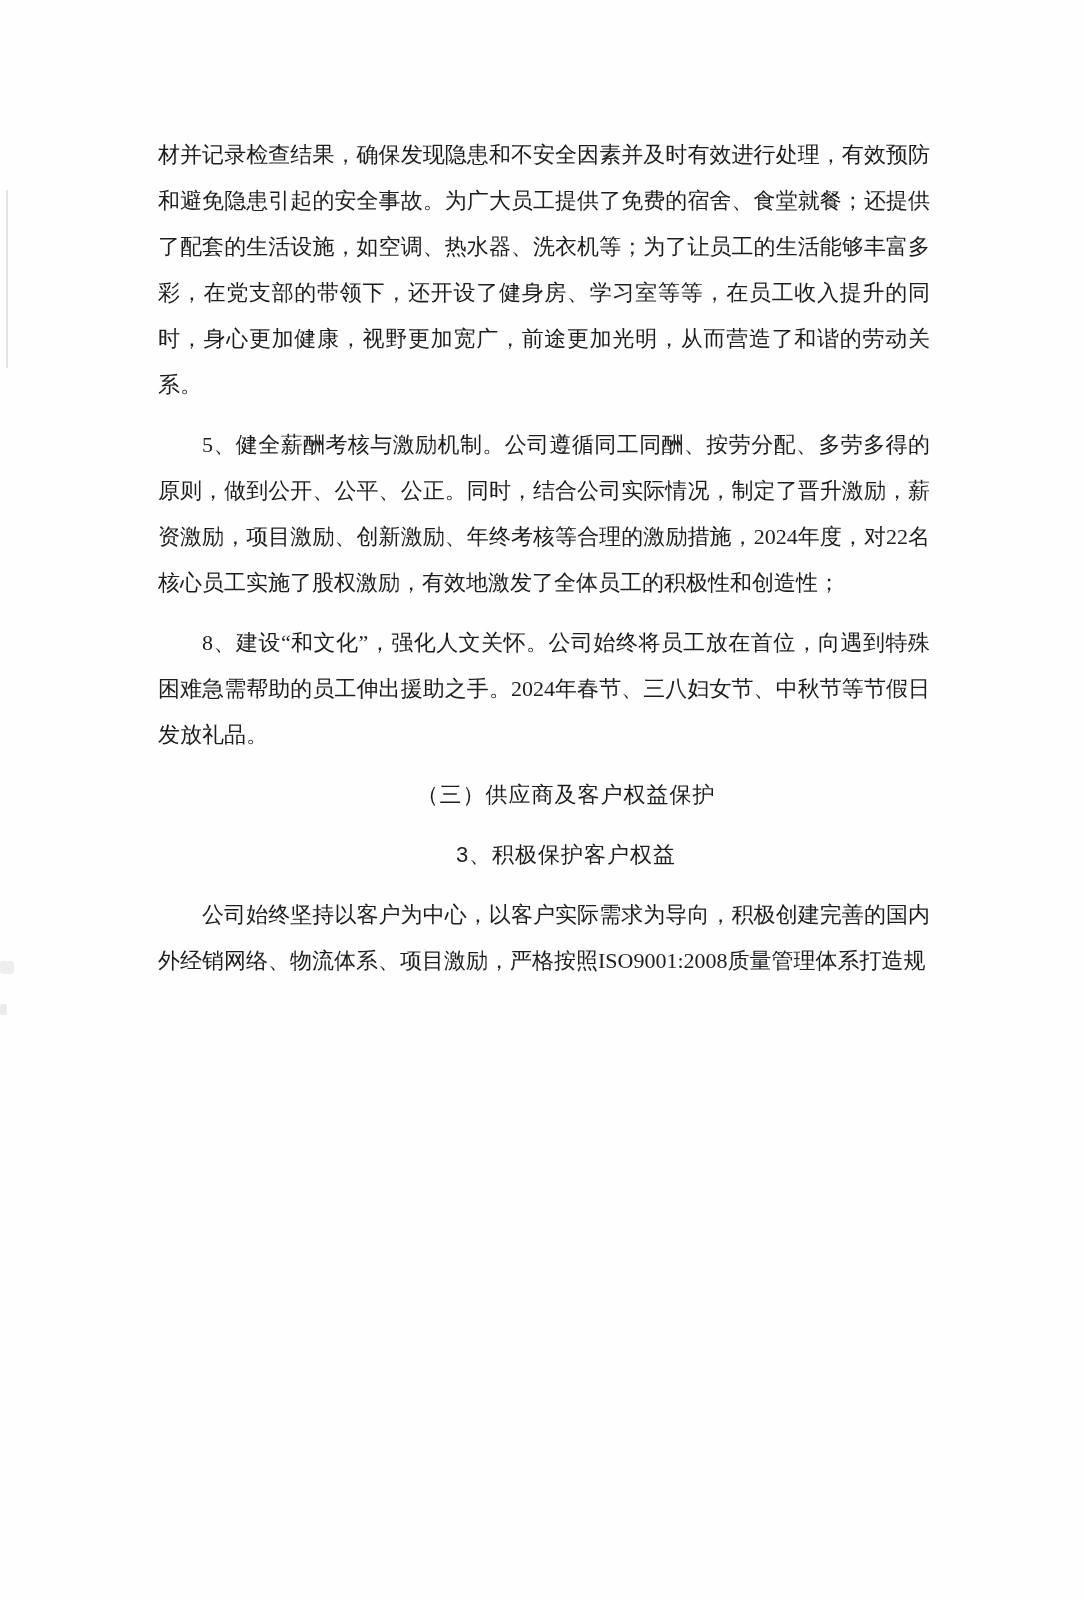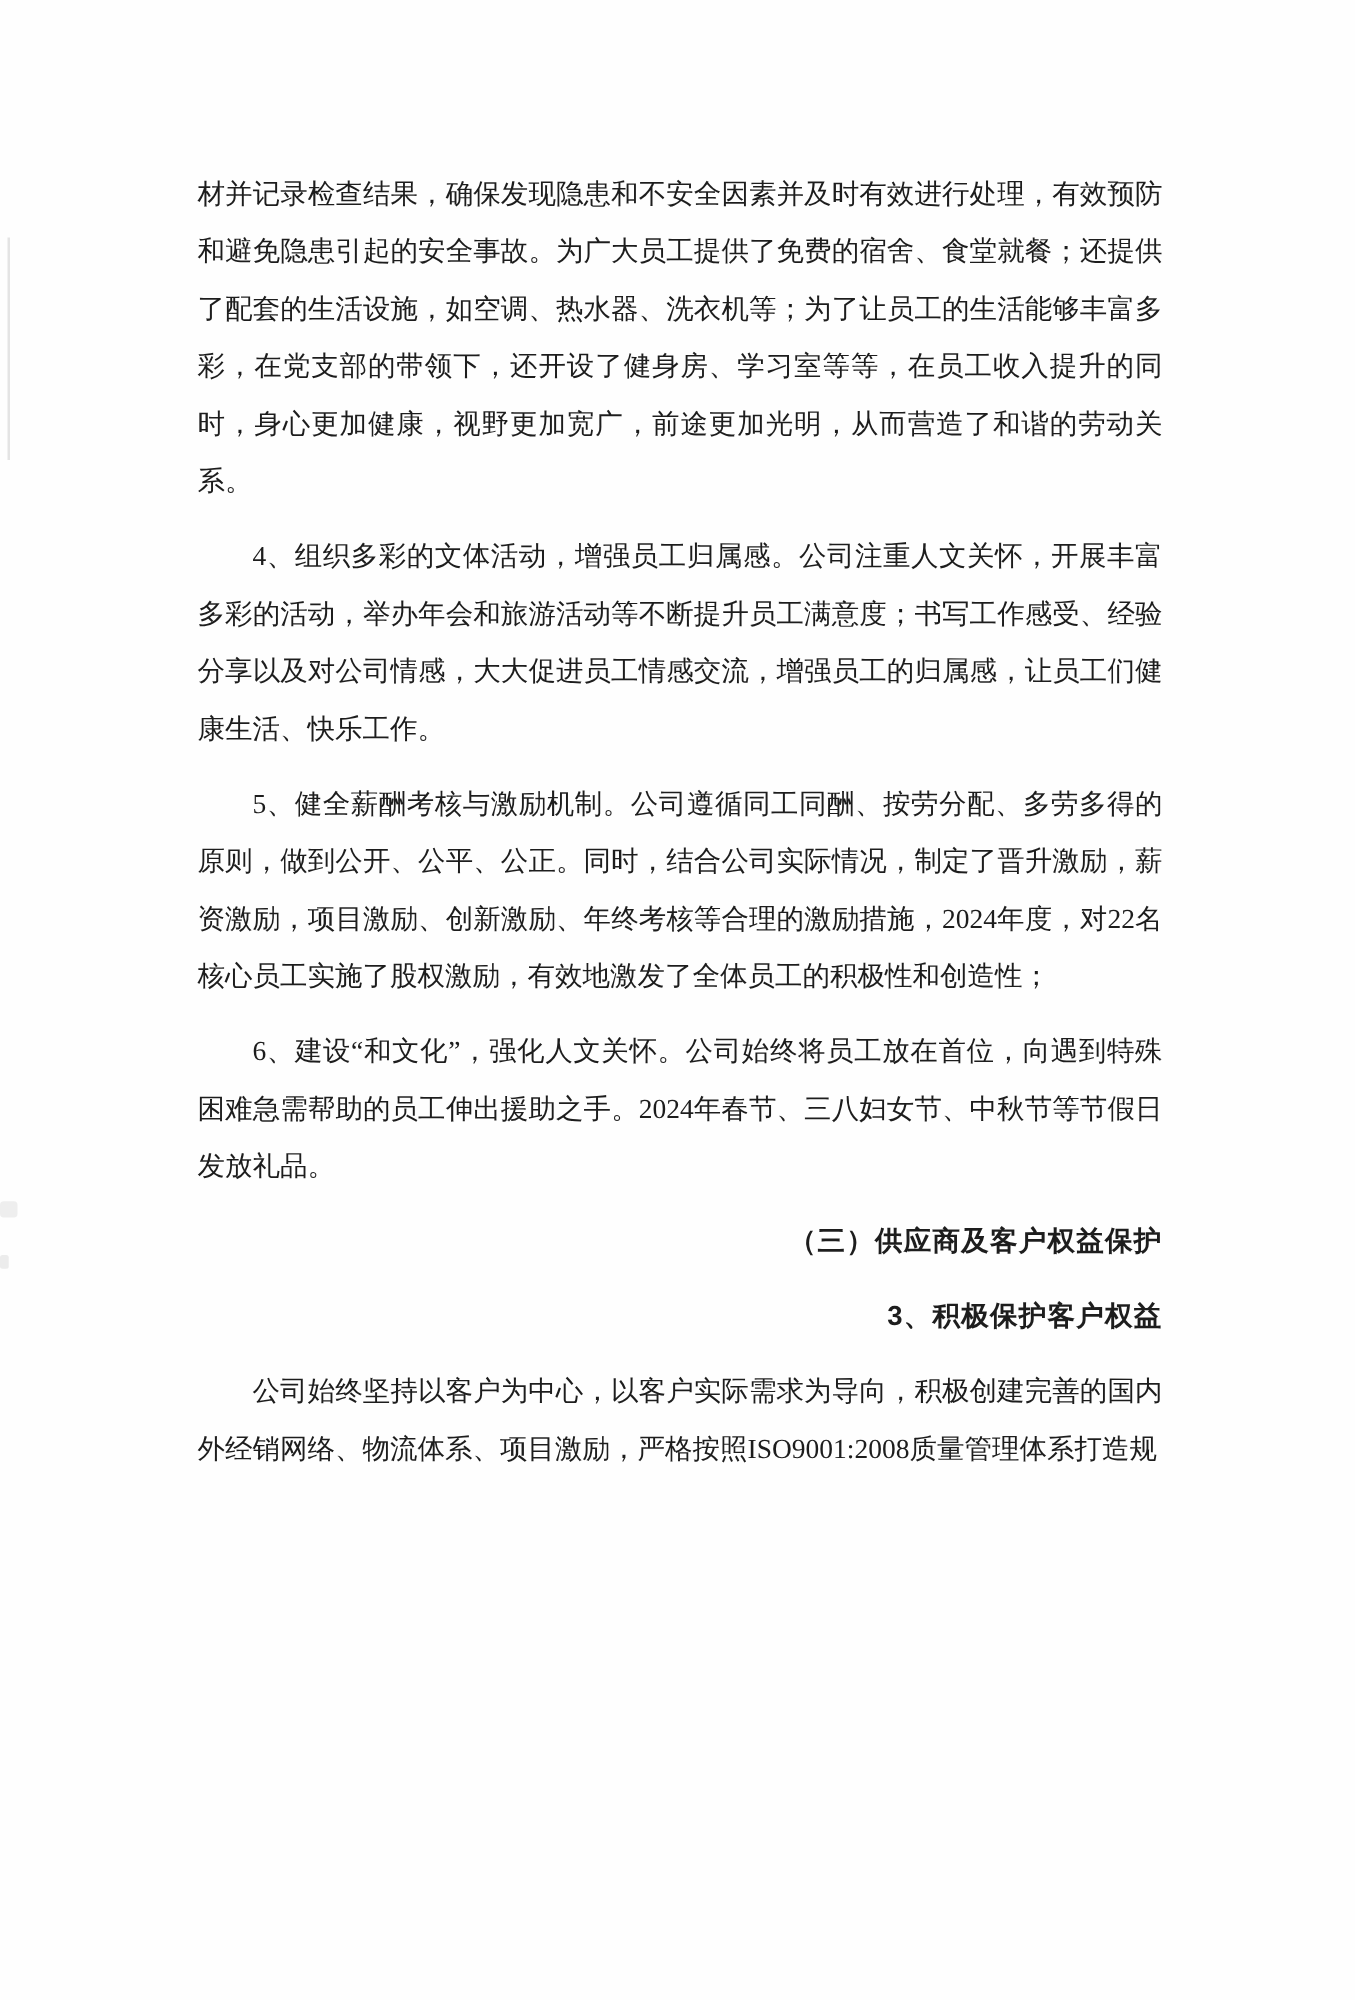--- a/index.html
+++ b/index.html
@@ -30,22 +30,22 @@
     text-justify: inter-character;
     text-indent: 2em;
     color: #1d1d1d;
     font-family: "Liberation Serif", "DejaVu Serif", serif;
   }
   .content p.no-indent {
     text-indent: 0;
   }
   .content p.heading {
     font-family: "Liberation Sans", "DejaVu Sans", sans-serif;
-    font-weight: 700;
-    text-align: right;
+    font-weight: 400;
+    text-align: center;
     letter-spacing: 1px;
   }
   
   .scan-line {
     position: absolute;
     left: 6px;
     top: 190px;
     width: 2px;
     height: 178px;
     background: #e4e4e4;
@@ -74,25 +74,24 @@
 
 <div class="page">
 
   <div class="scan-line"></div>
   <div class="scan-smudge-1"></div>
   <div class="scan-smudge-2"></div>
 
   <div class="content">
     <p class="no-indent">材并记录检查结果，确保发现隐患和不安全因素并及时有效进行处理，有效预防和避免隐患引起的安全事故。为广大员工提供了免费的宿舍、食堂就餐；还提供了配套的生活设施，如空调、热水器、洗衣机等；为了让员工的生活能够丰富多彩，在党支部的带领下，还开设了健身房、学习室等等，在员工收入提升的同时，身心更加健康，视野更加宽广，前途更加光明，从而营造了和谐的劳动关系。</p>
 
-    <p>4、组织多彩的文体活动，增强员工归属感。公司注重人文关怀，开展丰富多彩的活动，举办年会和旅游活动等不断提升员工满意度；书写工作感受、经验分享以及对公司情感，大大促进员工情感交流，增强员工的归属感，让员工们健康生活、快乐工作。</p>
 
     <p>5、健全薪酬考核与激励机制。公司遵循同工同酬、按劳分配、多劳多得的原则，做到公开、公平、公正。同时，结合公司实际情况，制定了晋升激励，薪资激励，项目激励、创新激励、年终考核等合理的激励措施，2024年度，对22名核心员工实施了股权激励，有效地激发了全体员工的积极性和创造性；</p>
 
-    <p>6、建设“和文化”，强化人文关怀。公司始终将员工放在首位，向遇到特殊困难急需帮助的员工伸出援助之手。2024年春节、三八妇女节、中秋节等节假日发放礼品。</p>
+    <p>8、建设“和文化”，强化人文关怀。公司始终将员工放在首位，向遇到特殊困难急需帮助的员工伸出援助之手。2024年春节、三八妇女节、中秋节等节假日发放礼品。</p>
 
     <p class="heading">（三）供应商及客户权益保护</p>
 
 
 
 
     <p class="heading">3、积极保护客户权益</p>
 
     <p>公司始终坚持以客户为中心，以客户实际需求为导向，积极创建完善的国内外经销网络、物流体系、项目激励，严格按照ISO9001:2008质量管理体系打造规</p>
   </div>

